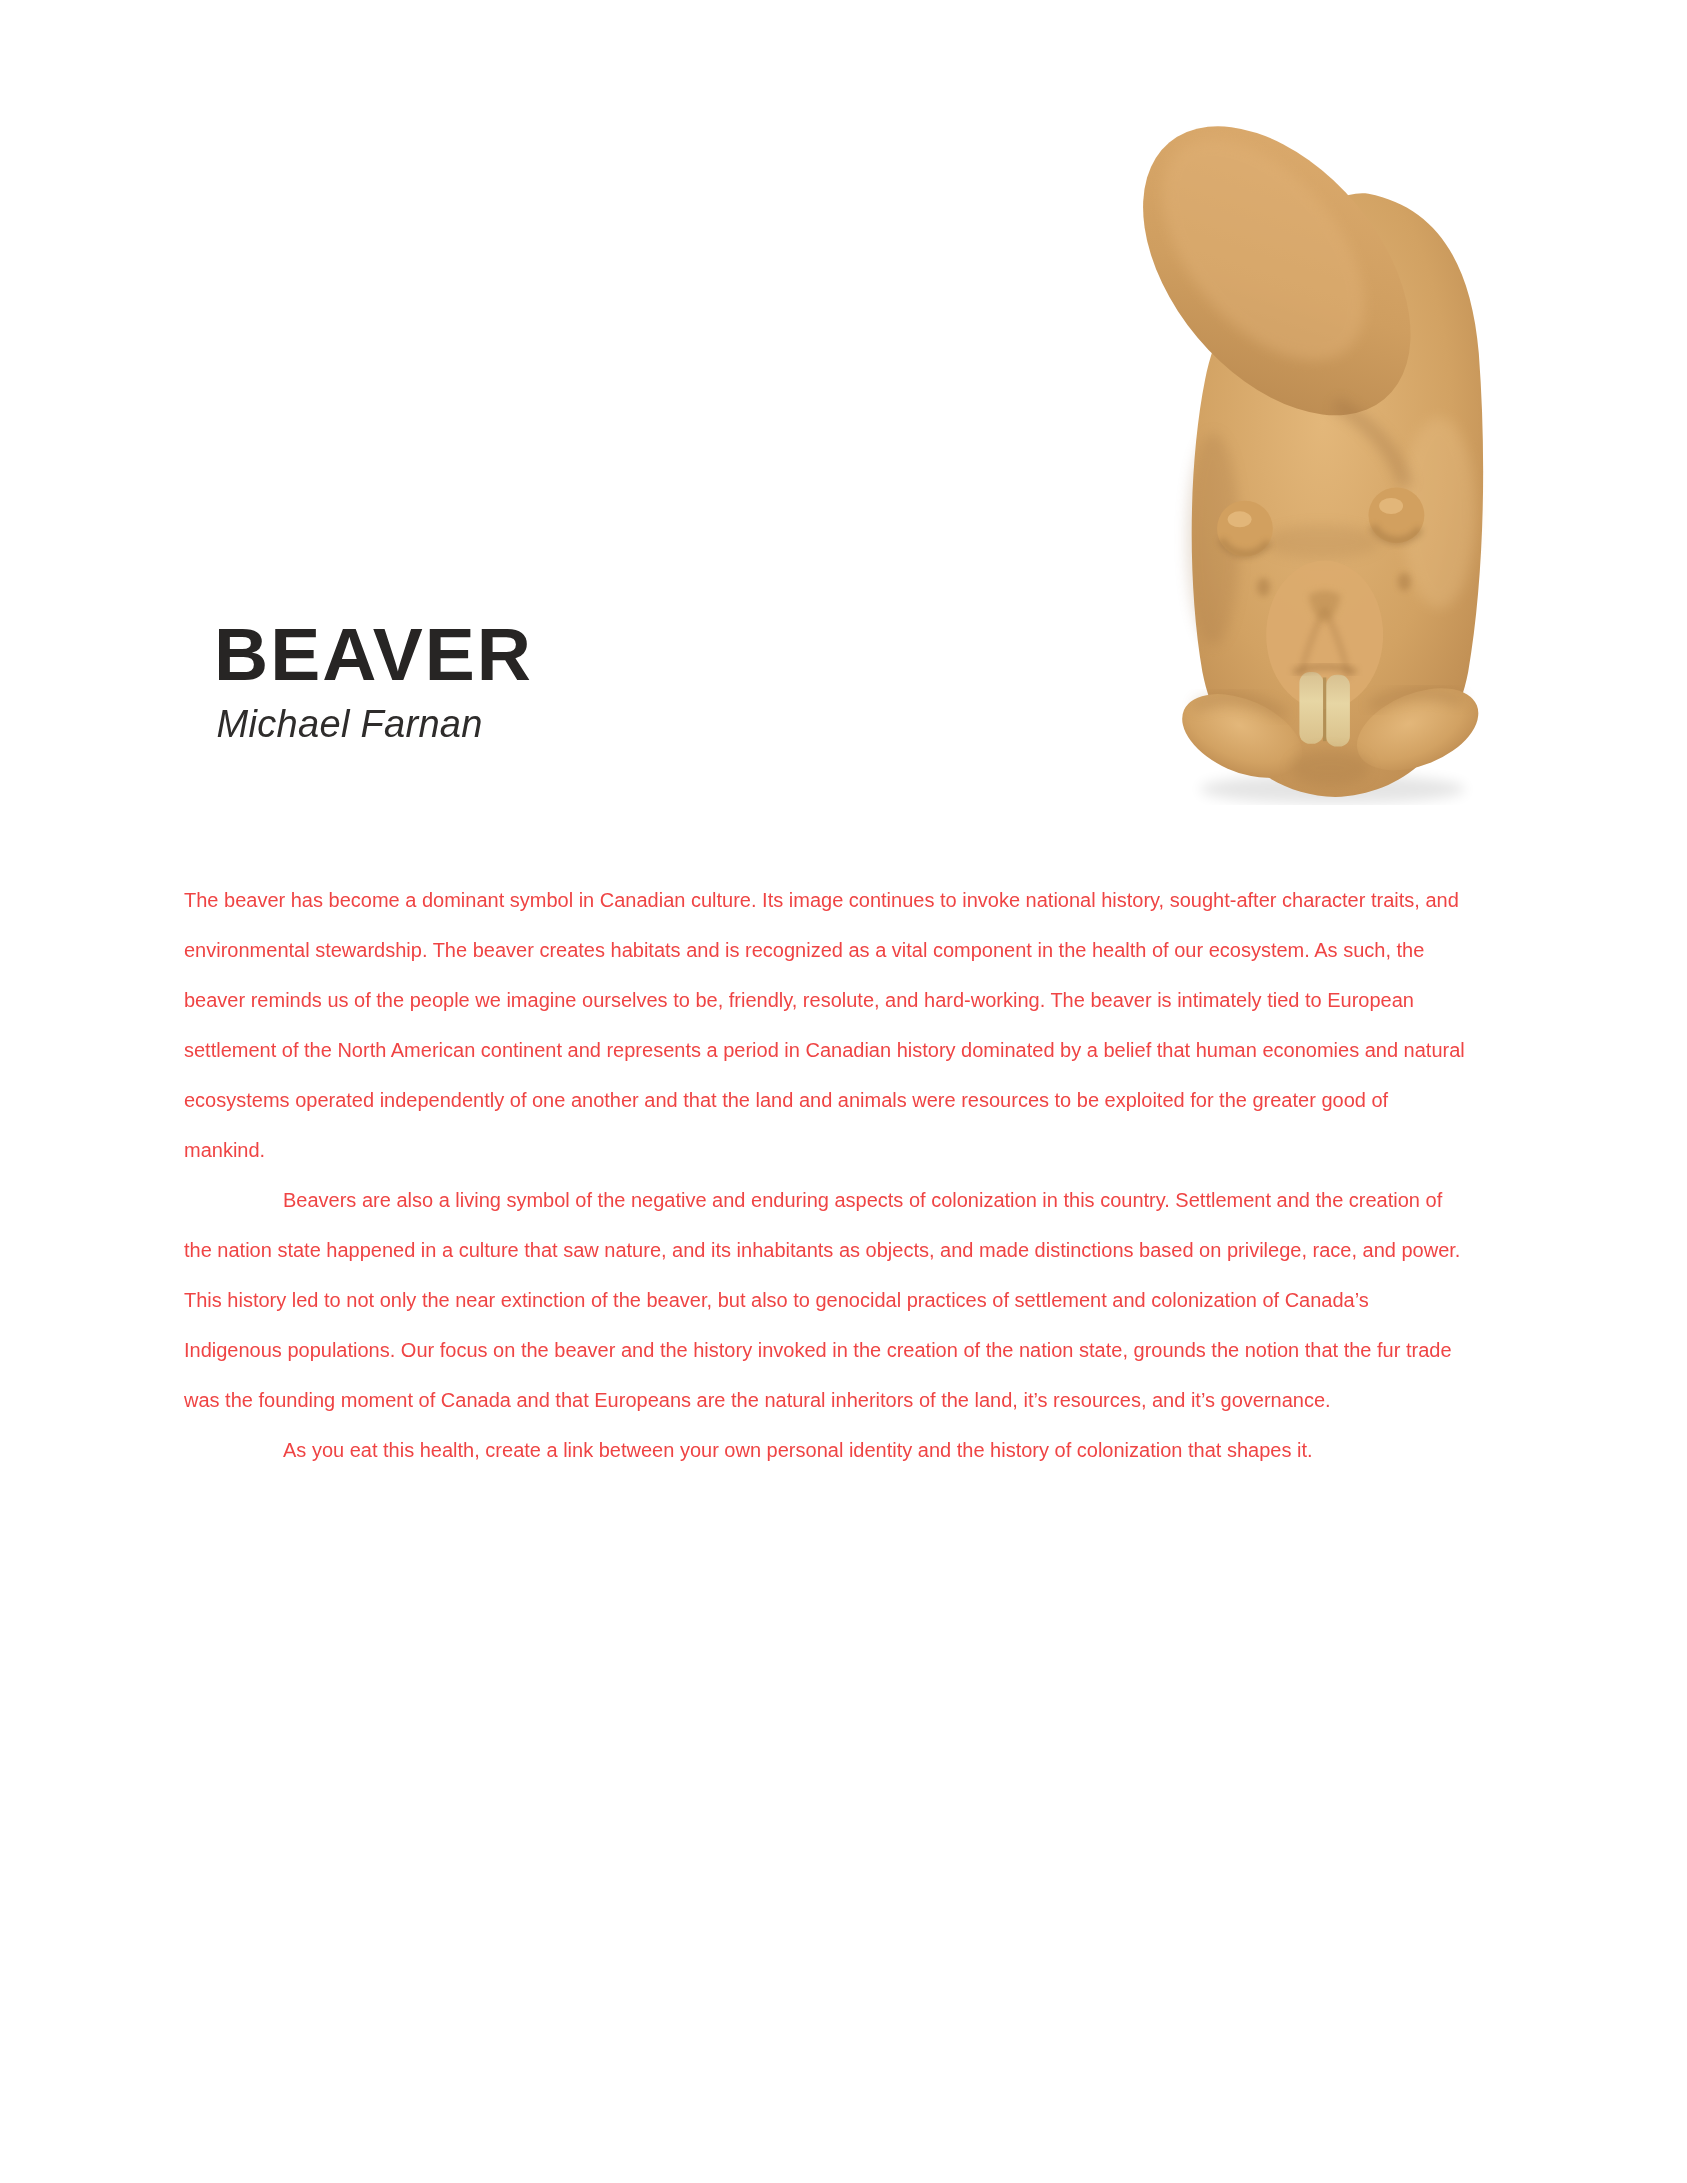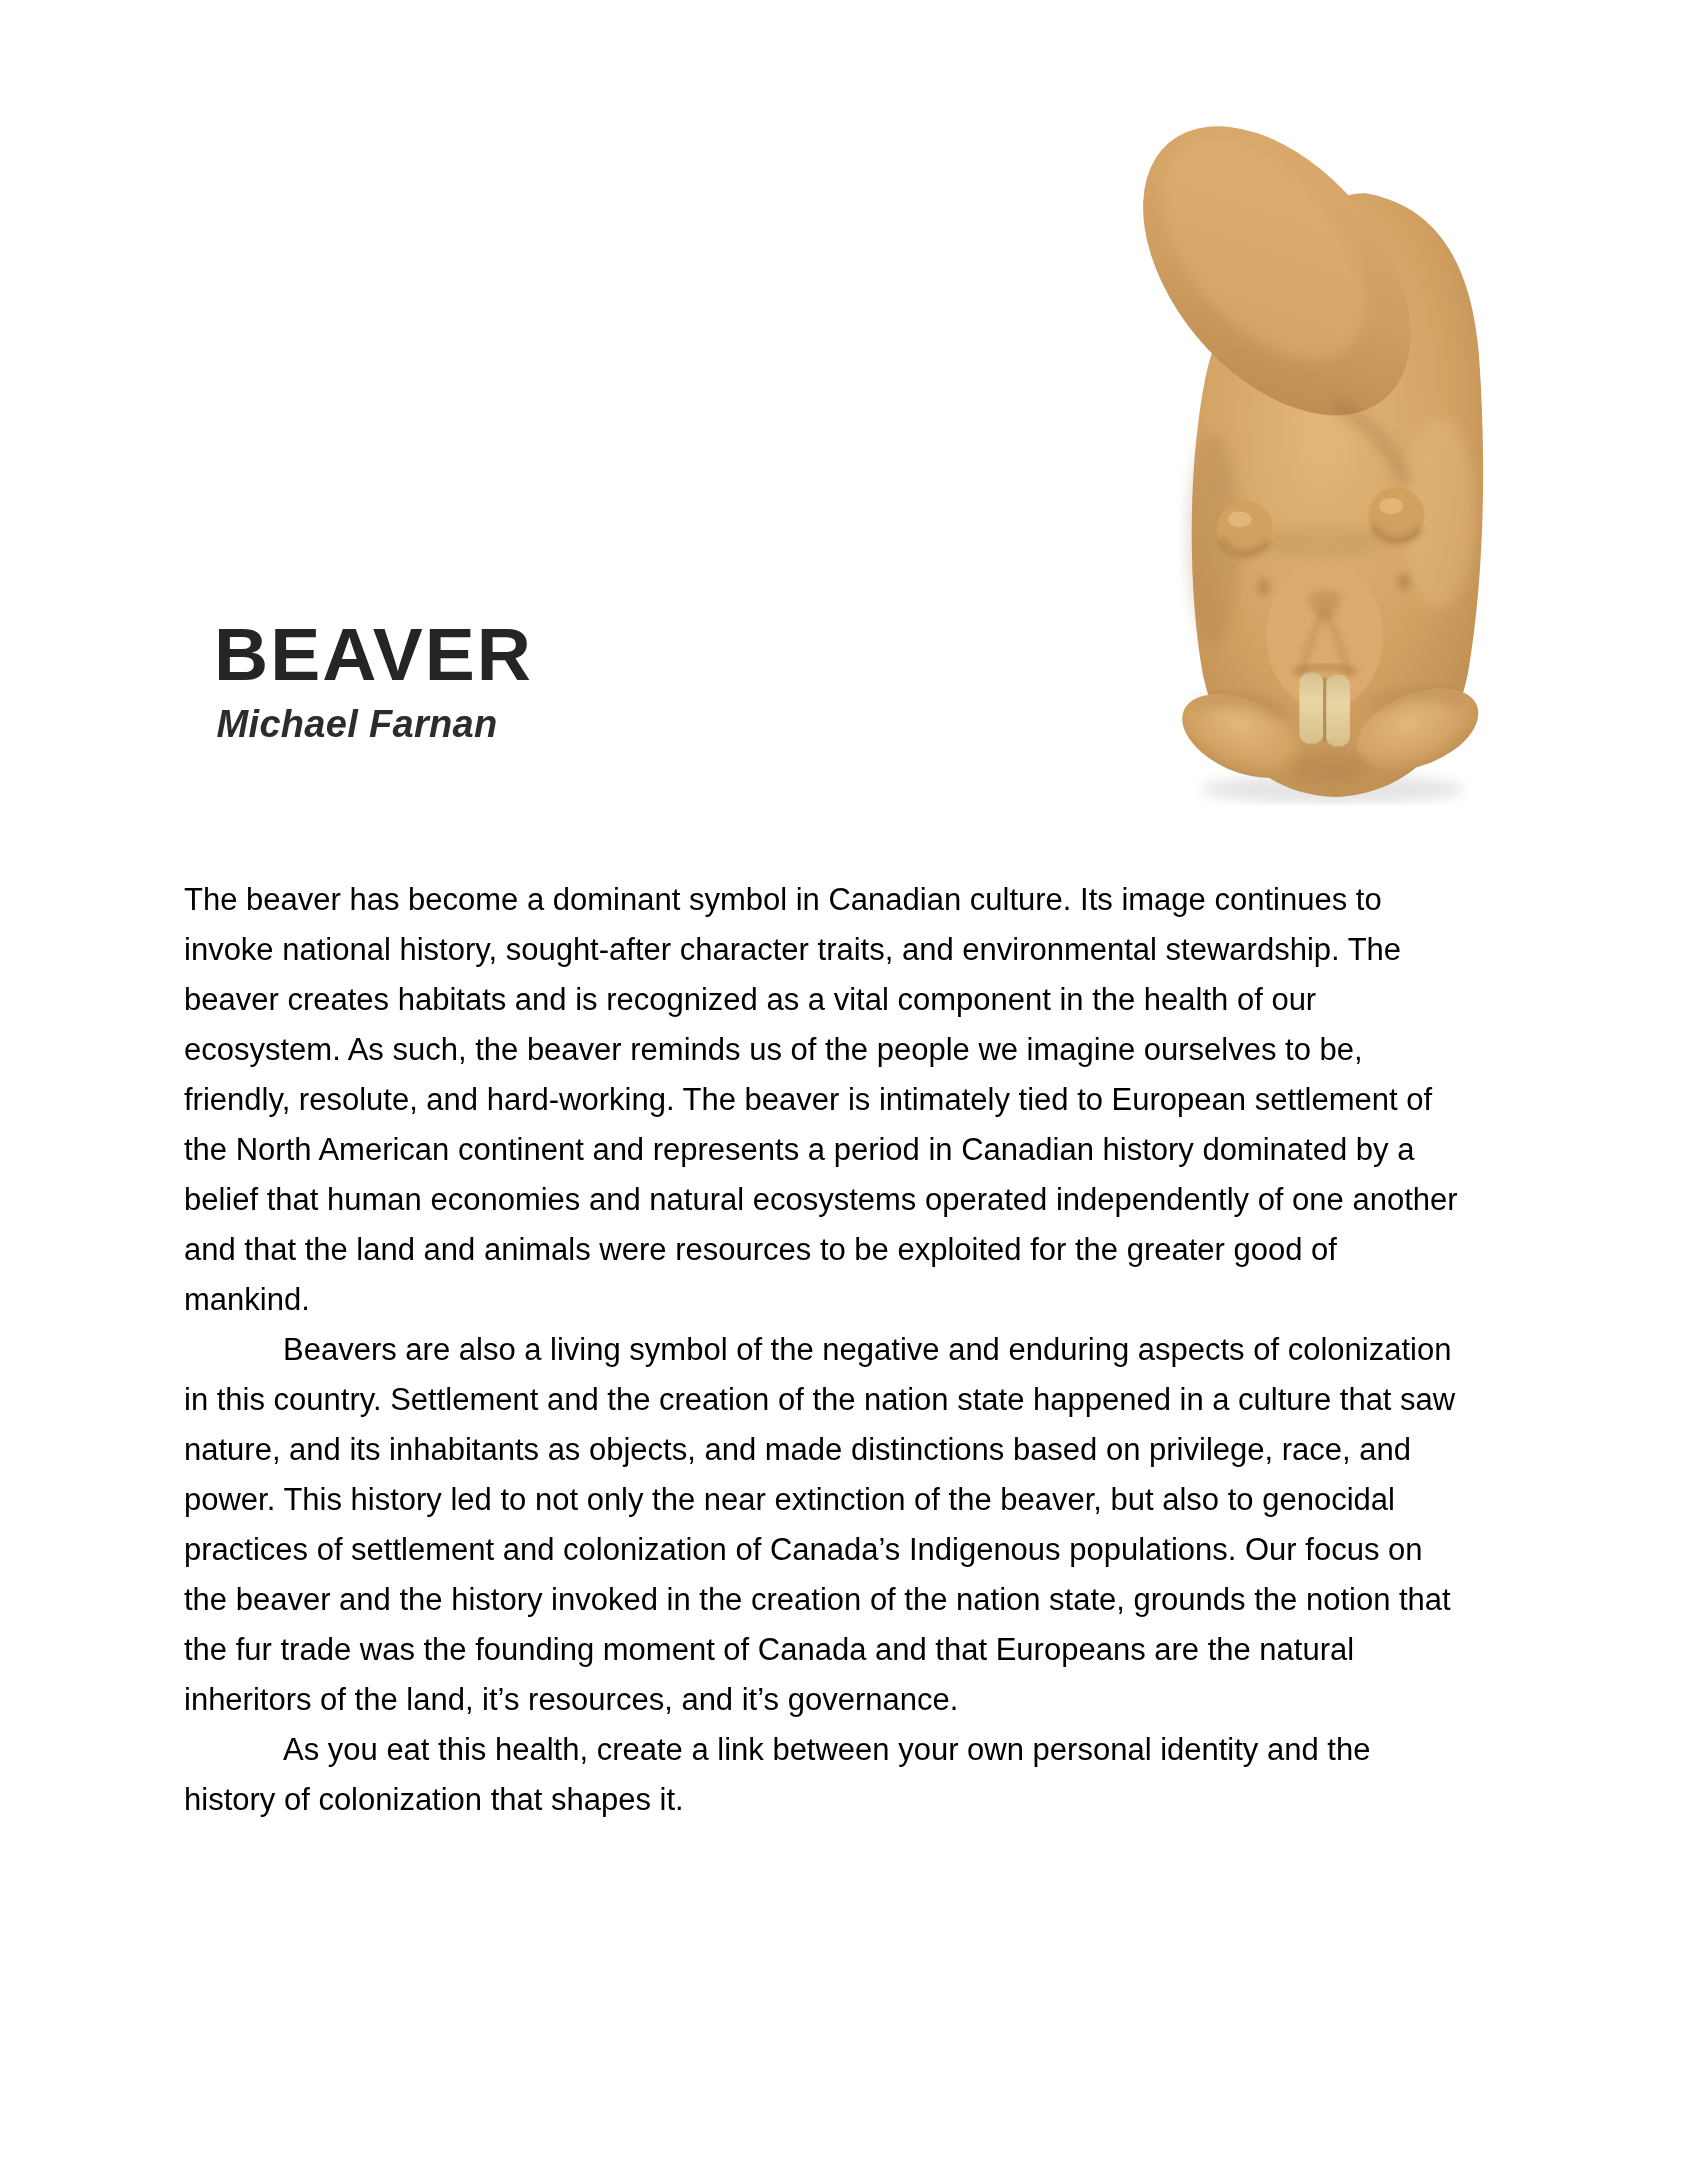--- a/index.html
+++ b/index.html
@@ -30,21 +30,21 @@
     font-size: 75px;
     font-weight: 700;
     letter-spacing: 2px;
     color: #272524;
     line-height: 1.05;
   }
   .doc-author {
     margin: 9.3px 0 0 2.6px;
     font-size: 38px;
     font-style: italic;
-    font-weight: 700;
+    font-weight: 400;
     color: #2e2c2b;
     letter-spacing: 0.3px;
   }
   .figure-wrap {
     position: absolute;
     left: 1095px;
     top: 103px;
     width: 374px;
     height: 691px;
   }
@@ -54,24 +54,24 @@
     height: 100%;
   }
   .body-text {
     position: absolute;
     left: 184px;
     top: 875px;
     width: 1282px;
   }
   .body-text p {
     margin: 0;
-    font-size: 31px;
+    font-size: 20px;
     line-height: 50px;
     font-weight: 400;
-    color: #000000;
+    color: #ef4444;
     text-align: left;
   }
   .body-text p.indented {
     text-indent: 99px;
   }
 </style>
 </head>
 <body>
 
 <main class="page">

